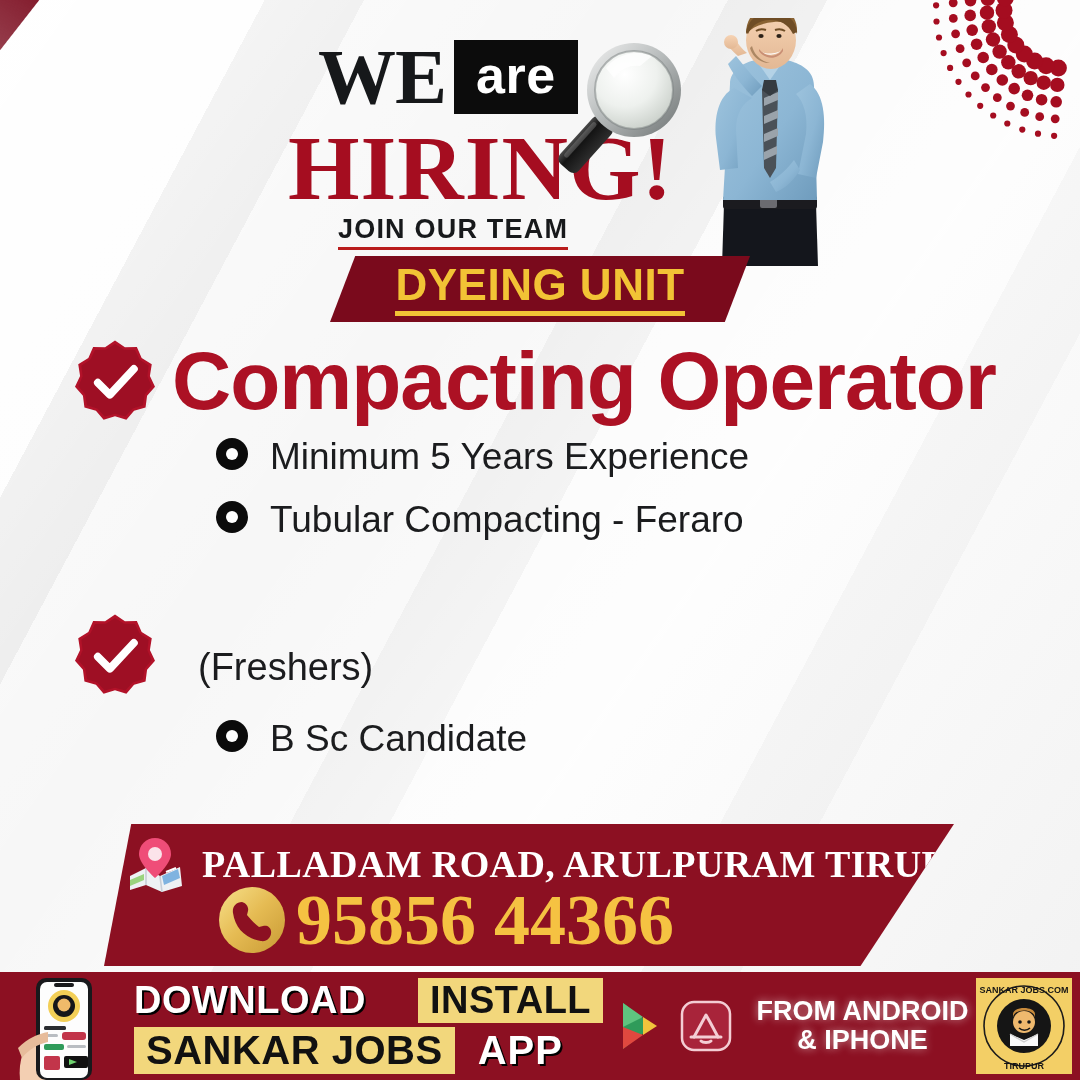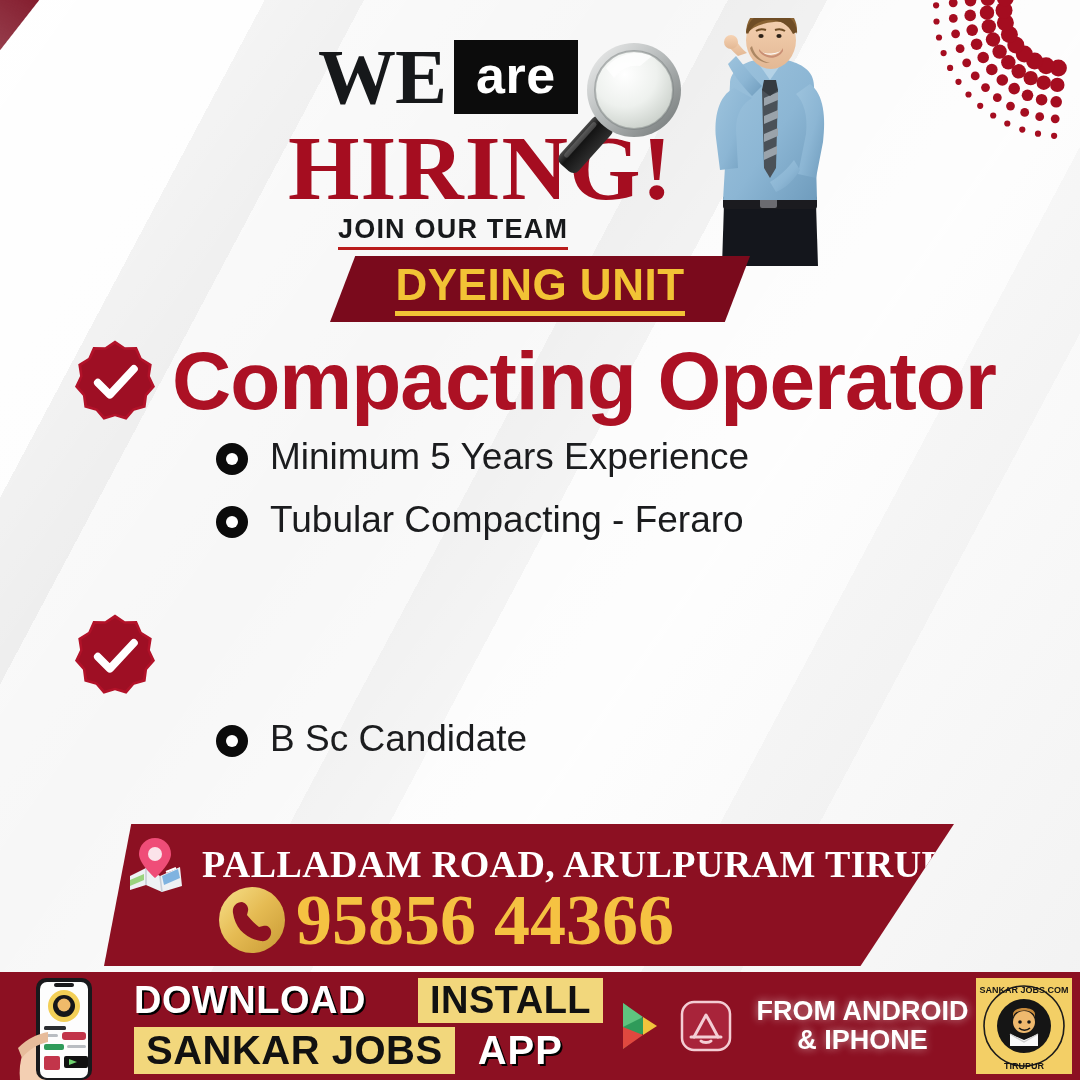--- a/index.html
+++ b/index.html
@@ -50,21 +50,21 @@
   
   .job{position:absolute;left:0;width:1080px;}
   .job-head{display:flex;align-items:center;gap:14px;padding-left:72px;}
   .badge{width:86px;height:86px;flex:none;position:relative;}
   .job-title{font-size:82px;font-weight:bold;color:#ac1124;line-height:1;
     font-family:"Liberation Sans",sans-serif;letter-spacing:-1px;white-space:nowrap;}
   .job-note{font-size:38px;color:#1b1c1e;margin-left:26px;align-self:flex-end;
     padding-bottom:9px;white-space:nowrap;}
 
   .bullets{margin-top:14px;padding-left:216px;}
-  .bullet{display:flex;align-items:flex-end;gap:22px;margin-bottom:26px;}
+  .bullet{display:flex;align-items:flex-start;gap:22px;margin-bottom:26px;}
   .dot-ring{width:32px;height:32px;border-radius:50%;background:#0b0b0b;
     display:flex;align-items:center;justify-content:center;flex:none;}
   .dot-ring i{width:12px;height:12px;border-radius:50%;background:#fff;display:block;}
   .bullet-text{font-size:37px;color:#1b1c1e;line-height:1;white-space:nowrap;}
 
   #job1{top:338px;}
   #job2{top:612px;}
   #job2 .job-title{font-size:84px;}
   #job2 .bullets{padding-left:216px;margin-top:22px;}
 
@@ -316,20 +316,21 @@
     </div>
   </div>
 
   <div class="job" id="job2">
     <div class="job-head">
       <svg class="badge" viewBox="0 0 100 100">
         <path id="scallop2" fill="#b21229" d="M50.00 3.00 L61.55 10.66 L75.41 10.46 L80.99 23.15 L92.75 30.48 L90.58 44.17 L96.52 56.69 L87.29 67.03 L85.52 80.78 L72.17 84.49 L63.24 95.10 L50.00 91.00 L36.76 95.10 L27.83 84.49 L14.48 80.78 L12.71 67.03 L3.48 56.69 L9.42 44.17 L7.25 30.48 L19.01 23.15 L24.59 10.46 L38.45 10.66 L50.00 3.00 Z"></path>
         <path id="scallop2b" fill="#9e0f24" d="M50.00 7.00 L60.71 13.54 L73.25 13.83 L78.72 25.12 L89.11 32.14 L87.61 44.59 L92.56 56.12 L84.57 65.79 L82.50 78.16 L70.54 81.97 L62.11 91.26 L50.00 88.00 L37.89 91.26 L29.46 81.97 L17.50 78.16 L15.43 65.79 L7.44 56.12 L12.39 44.59 L10.89 32.14 L21.28 25.12 L26.75 13.83 L39.29 13.54 L50.00 7.00 Z"></path>
         <path d="M30 52 L44 66 L72 36" stroke="#fff" stroke-width="9" fill="none" stroke-linecap="round" stroke-linejoin="round"></path>
       </svg>
+      <span class="job-note">(Freshers)</span>
     </div>
     <div class="bullets">
       <div class="bullet">
         <span class="dot-ring">
             <i></i>
           </span>
         <span class="bullet-text">B Sc Candidate</span>
       </div>
     </div>
   </div>

